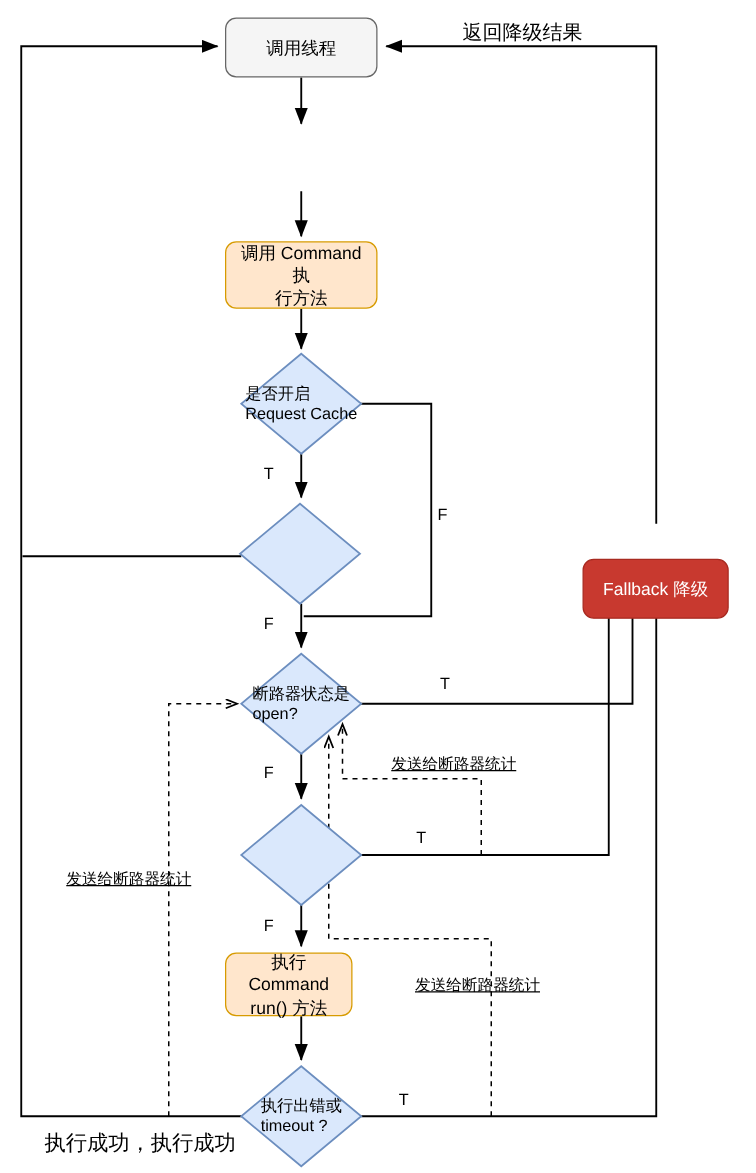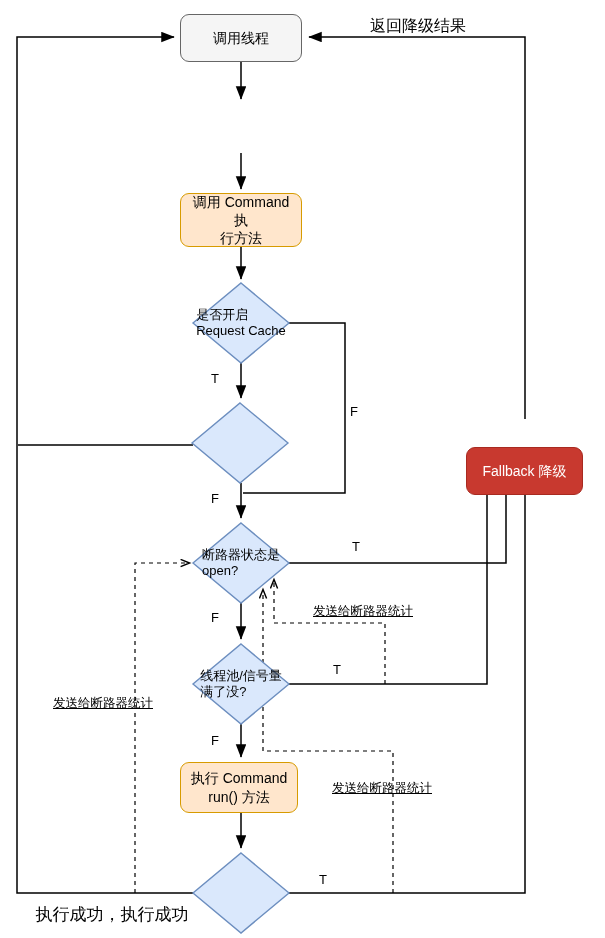--- a/index.html
+++ b/index.html
@@ -29,21 +29,21 @@
     font-size:14px;line-height:1.3;white-space:pre-line;padding:2px 4px;
   }
   .node--gray{background:var(--gray-fill);border-color:var(--gray-stroke);}
   .node--green{background:var(--green-fill);border-color:var(--green-stroke);}
   .node--orange{background:var(--orange-fill);border-color:var(--orange-stroke);}
   .node--red{background:var(--red-fill);border-color:var(--red-stroke);color:var(--red-text);margin-top:28px;}
 
   #n-caller{left:180px;top:14px;width:122px;height:48px;}
   #n-create{left:180px;top:103px;width:122px;height:50px;}
   #n-invoke{left:180px;top:193px;width:122px;height:54px;}
-  #n-run{left:180px;top:762px;width:118px;height:51px;}
+  #n-run{left:180px;top:762px;width:102px;height:51px;}
   #n-fallback{left:466px;top:419px;width:117px;height:48px;}
 
   .dlabel{
     position:absolute;display:flex;align-items:center;justify-content:center;
     text-align:left;font-size:13px;line-height:1.25;white-space:pre-line;
   }
   #dl-cache-enabled{left:191px;top:283px;width:100px;height:80px;}
   #dl-cache-hit{left:190px;top:403px;width:100px;height:80px;}
   #dl-circuit{left:191px;top:523px;width:100px;height:80px;}
   #dl-pool{left:191px;top:644px;width:100px;height:80px;}
@@ -115,22 +115,22 @@
   <div class="node node--orange" id="n-invoke">调用 Command 执
 行方法</div>
   <div class="node node--orange" id="n-run">执行 Command
 run() 方法</div>
   <div class="node node--red" id="n-fallback">Fallback 降级</div>
 
   <div class="dlabel" id="dl-cache-enabled">是否开启
 Request Cache</div>
   <div class="dlabel" id="dl-circuit">断路器状态是
 open?</div>
-  <div class="dlabel" id="dl-pool">线程池/信号量
-满了没?</div>
+  <div class="dlabel" id="dl-timeout">执行出错或
+timeout ?</div>
 
   <div class="elabel elabel--big" id="l-ret-fallback">返回降级结果</div>
   <div class="elabel elabel--big" id="l-ret-success">执行成功，执行成功</div>
   <div class="elabel elabel--stats" id="l-stats-success">发送给断路器统计</div>
   <div class="elabel elabel--stats" id="l-stats-rejected">发送给断路器统计</div>
   <div class="elabel elabel--stats" id="l-stats-error">发送给断路器统计</div>
 
   <span class="elabel" id="l-t1">T</span>
   <span class="elabel" id="l-f1">F</span>
   <span class="elabel" id="l-f2">F</span>

